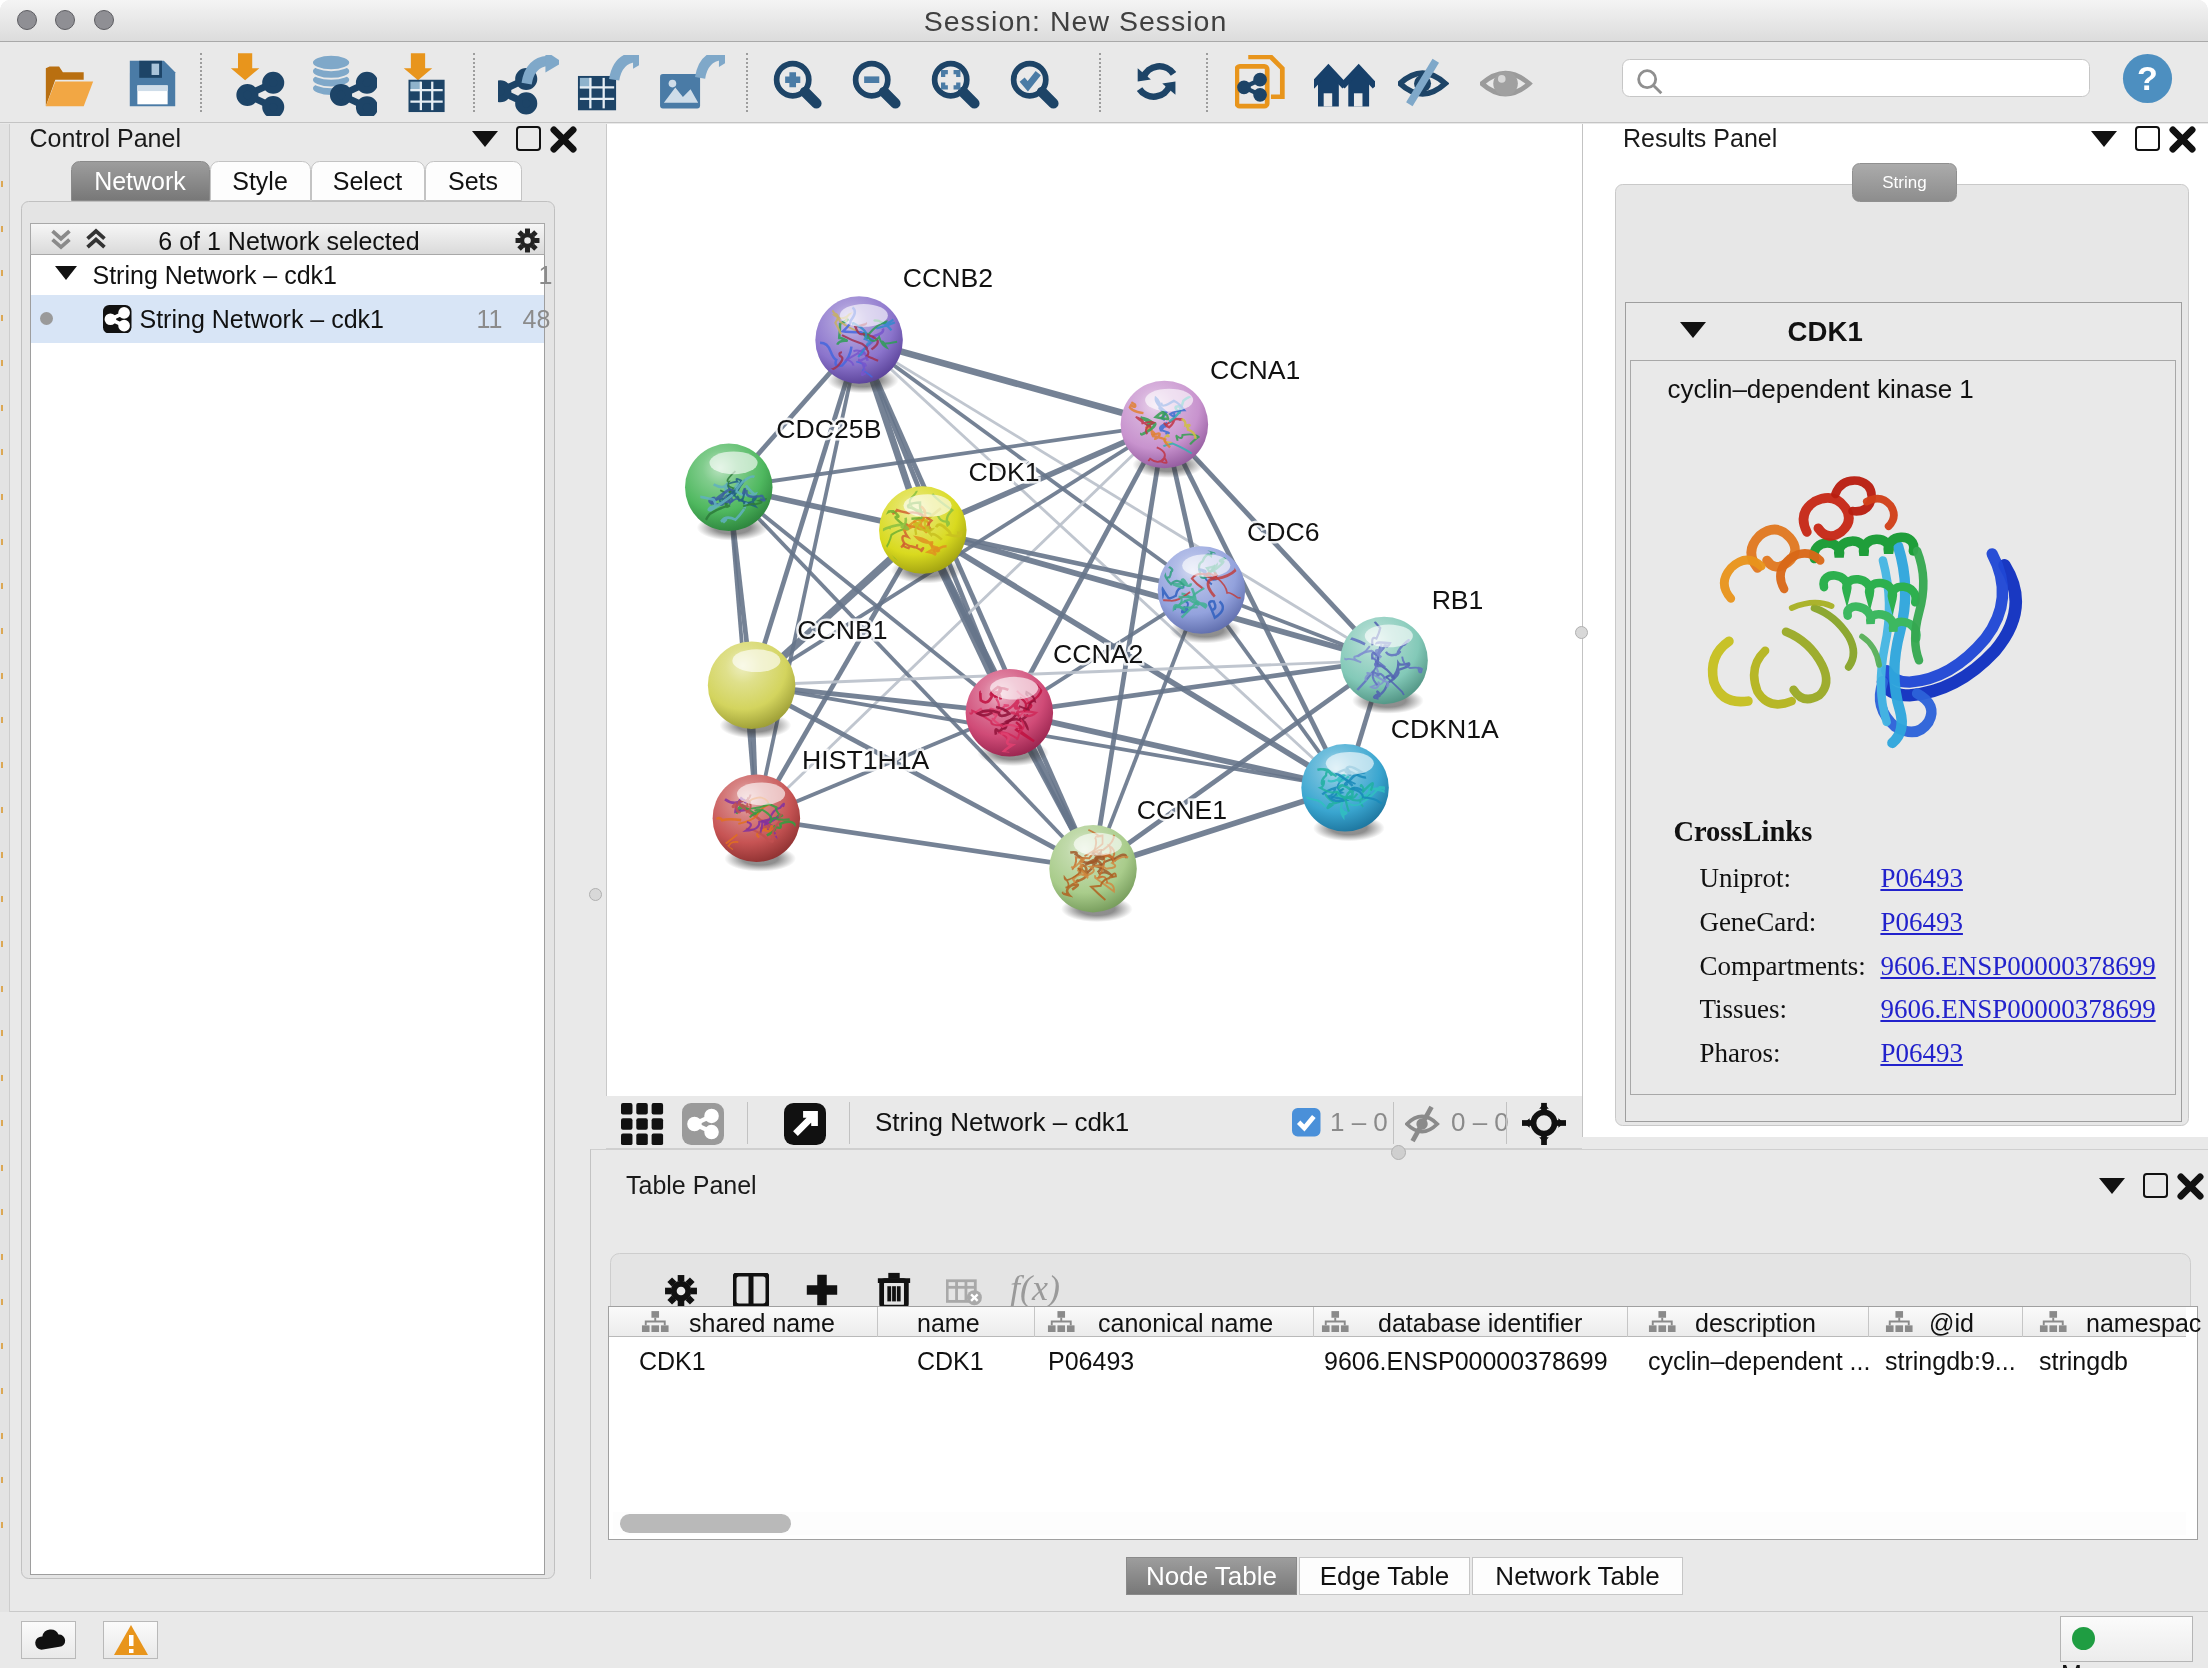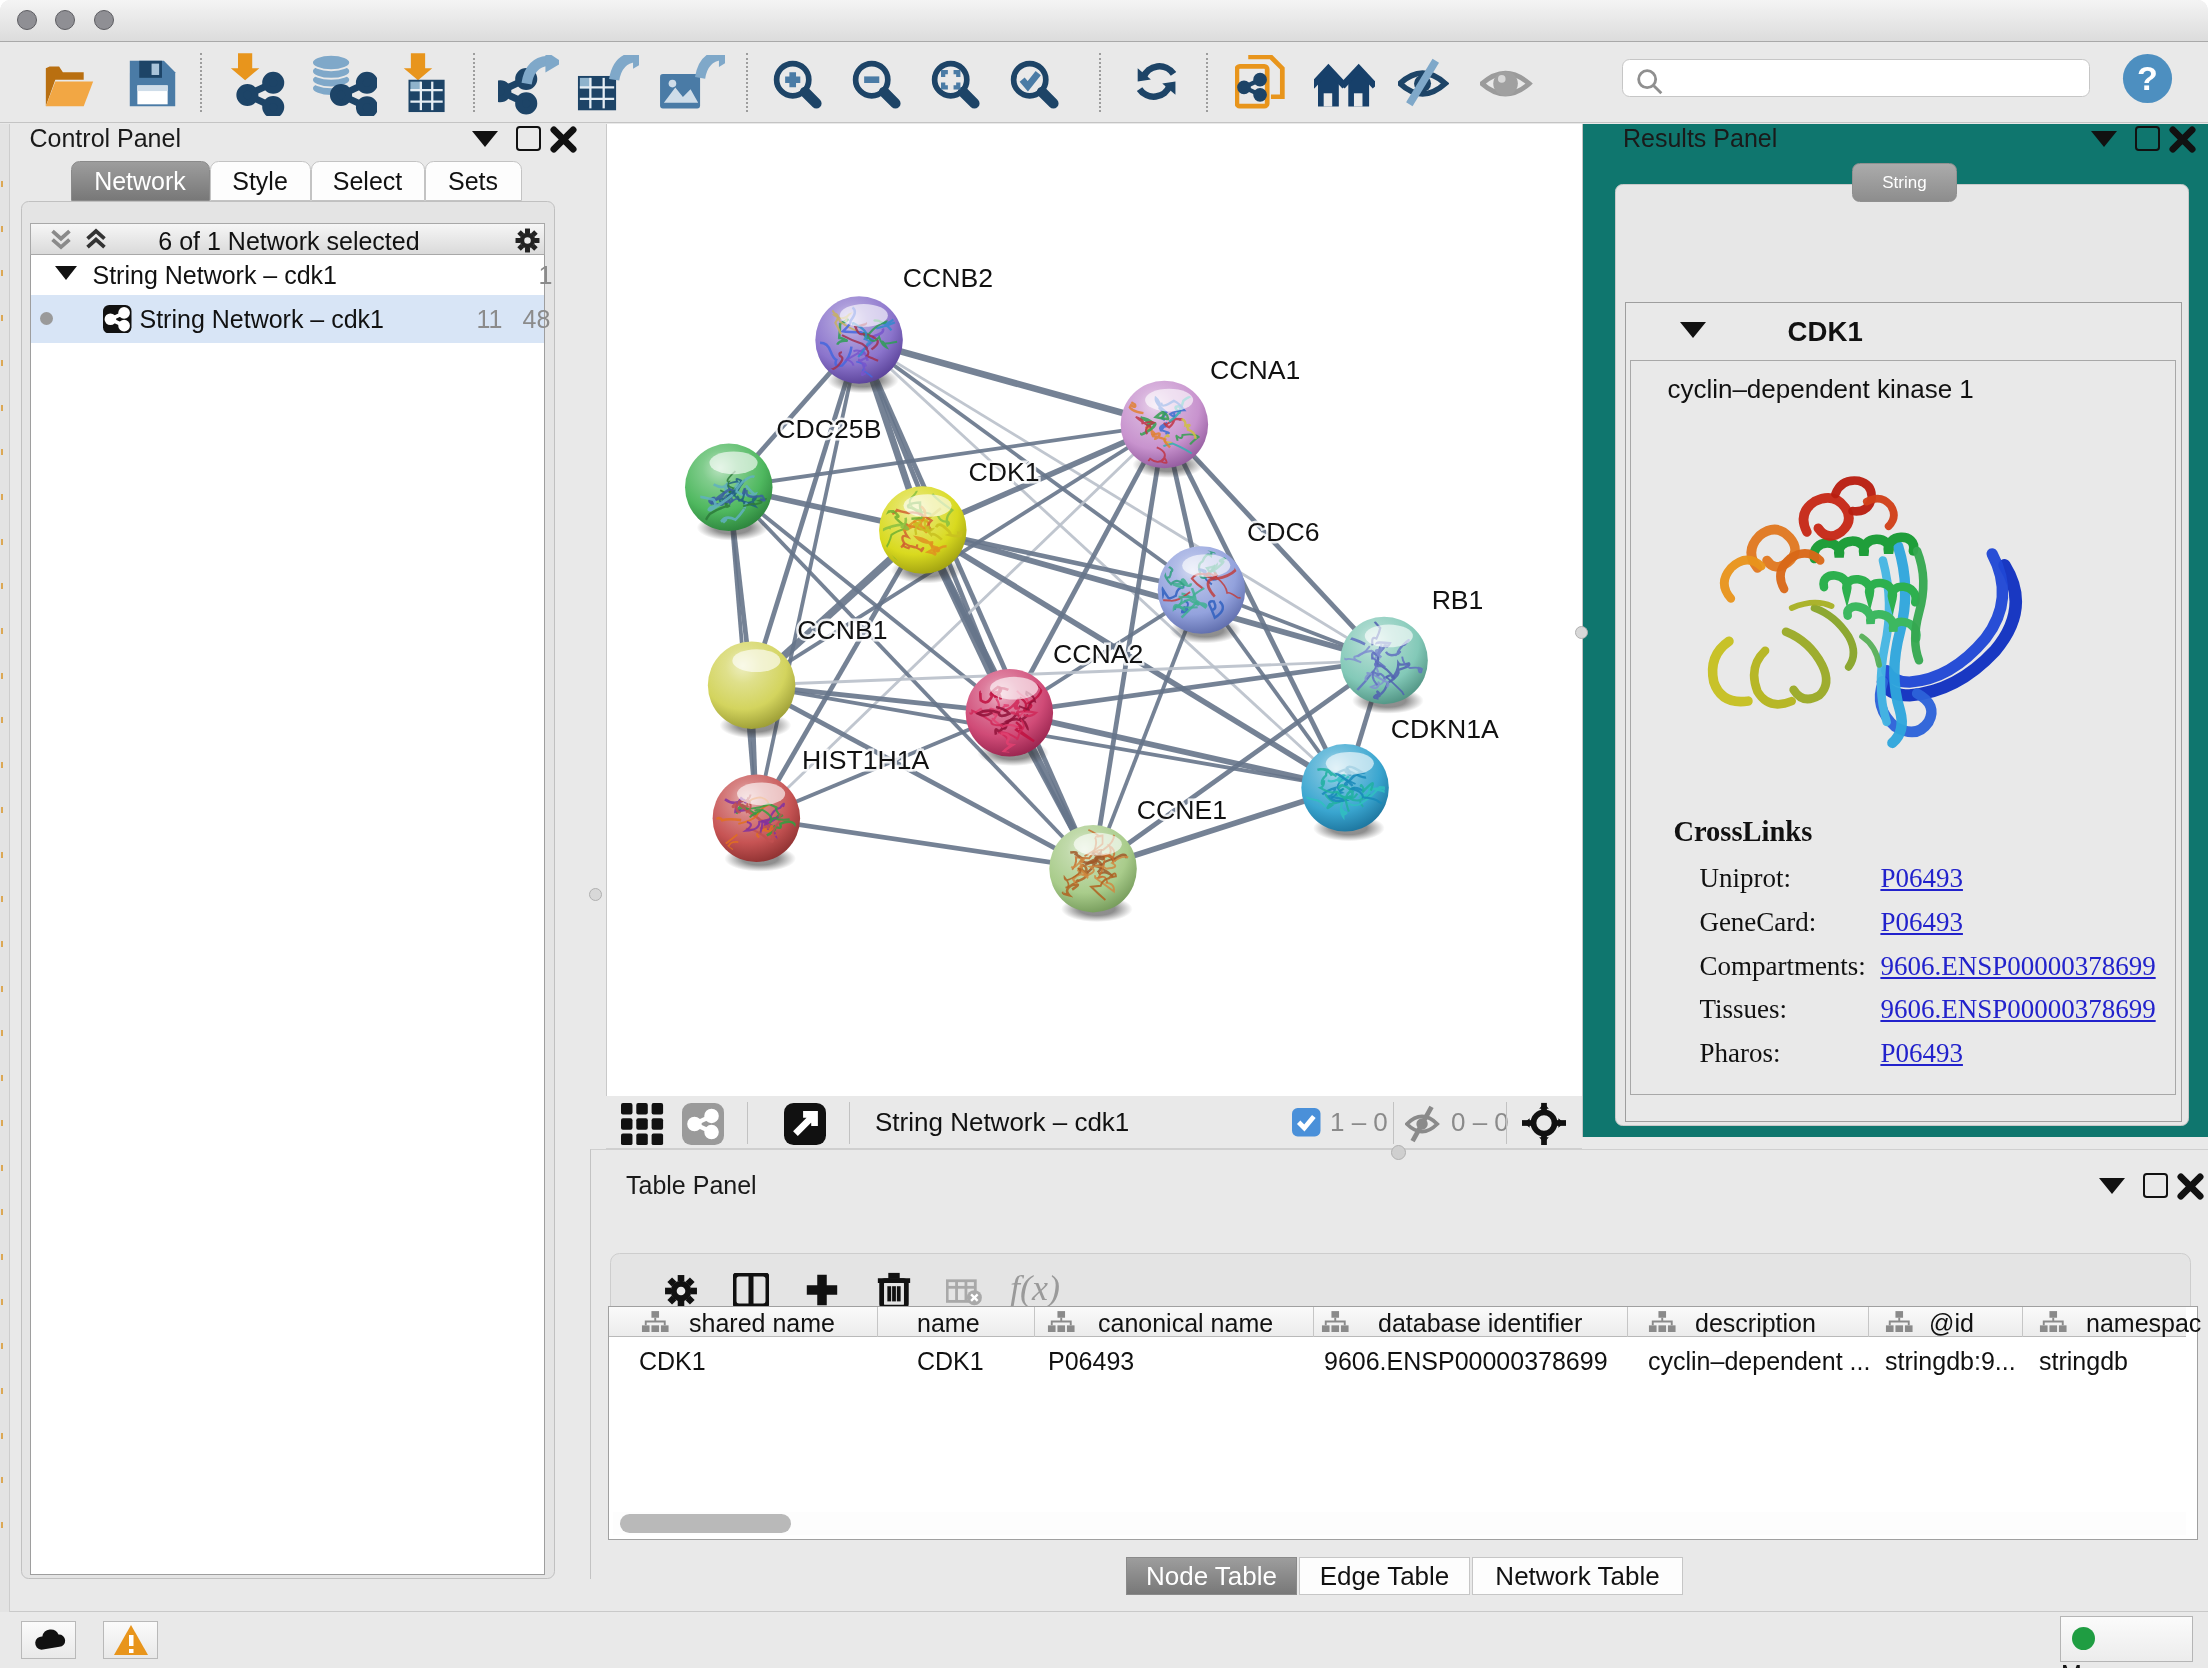--- a/index.html
+++ b/index.html
@@ -27,21 +27,21 @@
 #cphead { position:absolute; left:8.6px; top:21px; width:515px; height:32px; background:linear-gradient(#f6f6f6,#dadada); border:1px solid #a8a8a8; }
 #cplist { position:absolute; left:8.6px; top:53px; width:515px; height:1320px; background:#fff; border:1px solid #9e9e9e; border-top:none; }
 .row1 { position:absolute; left:0; top:3.8px; width:513px; height:34px; font-size:25px; color:#111; }
 .rowsel { position:absolute; left:0; top:40px; width:513px; height:48px; background:#d8e5f6; font-size:25px; color:#111; }
 .gnum { color:#8b8b8b; position:absolute; font-size:25px; }
 
 #netview { left:606px; top:124px; width:976px; height:972px; background:#ffffff; border-left:1px solid #c9c9c9; }
 #netbar { left:606px; top:1096px; width:976px; height:53px; background:#e9e9e9; border-bottom:1px solid #cfcfcf; }
 .nbsep { position:absolute; top:5.7px; height:42px; width:0; border-left:1px solid #c2c2c2; }
 
-#rpanel { left:1582px; top:124px; width:627px; height:1013px; background:#0f766e; border-left:1px solid #c3c3c3; }
+#rpanel { left:1582px; top:124px; width:627px; height:1013px; background:#ffffff; border-left:1px solid #c3c3c3; }
 #stringtab { position:absolute; z-index:3; left:269px; top:39px; width:105px; height:39px; background:linear-gradient(#ababab,#8d8d8d); border:1px solid #909090; border-radius:7.6px; color:#fff; font-size:17px; text-align:center; line-height:37px; }
 #rbox { position:absolute; left:32px; top:60px; width:574px; height:942px; background:#e7e7e7; border:1px solid #c9c9c9; border-radius:7.6px; }
 #rbox1 { position:absolute; left:8.6px; top:34px; width:557px; height:79px; background:#e9e9e9; border:1px solid #9e9e9e; }
 .rbtn { position:absolute; top:20px; height:36px; background:#fefefe; border:1px solid #b5b5b5; border-radius:7.6px; font-size:26px; font-weight:bold; color:#1a1a1a; text-align:center; line-height:34px; }
 #rbox2 { position:absolute; left:8.6px; top:117px; width:557px; height:820px; background:#e9e9e9; border:1px solid #9e9e9e; }
 #cdkhead { position:absolute; left:0px; top:0px; width:555px; height:57px; font-size:27.6px; font-weight:bold; color:#111; }
 #cdkbody { position:absolute; left:4.8px; top:57px; width:546px; height:735px; background:#e9e9e9; border:1px solid #a8a8a8; }
 .serif { font-family:"Liberation Serif", serif; }
 .xlrow { position:absolute; font-family:"Liberation Serif", serif; font-size:27px; color:#111; }
 .xlink { position:absolute; font-family:"Liberation Serif", serif; font-size:27px; color:#2222cc; text-decoration:underline; }
@@ -60,20 +60,21 @@
 
 #statusbar { left:0; top:1611px; width:2208px; height:57px; background:#e9e9e9; border-top:1px solid #c9c9c9; }
 .sbtn { position:absolute; top:8.6px; width:55px; height:38px; background:linear-gradient(#fbfbfb,#e9e9e9); border:1px solid #b9b9b9; }
 #membtn { position:absolute; left:2060px; top:3.8px; width:133px; height:46px; background:linear-gradient(#fbfbfb,#ececec); border:1px solid #b5b5b5; font-size:25px; color:#111; }
 </style></head><body>
 <div id="app">
     <div id="titlebar" class="abs">
       <div class="tl" style="left:17px"></div>
       <div class="tl" style="left:55px"></div>
       <div class="tl" style="left:94px"></div>
+      <div id="wtitle">Session: New Session</div>
     </div>
     <div id="toolbar" class="abs">
       <svg class="abs" style="left:42px;top:15px;" width="55" height="53" viewBox="0 0 58 56">
         <path d="M4 12 L4 52 L14 24 L44 24 L44 16 L22 16 L18 10 L8 10 Z" fill="#b96f10"></path>
         <path d="M14 26 L54 26 L44 52 L4 52 Z" fill="#f2a744"></path>
       </svg>
       <svg class="abs" style="left:126px;top:15px;" width="53" height="53" viewBox="0 0 56 56">
         <path d="M4 4 H40 L52 16 V52 H4 Z" fill="#4a7ba6"></path>
         <rect x="14" y="4" width="24" height="18" fill="#1d4467"></rect>
         <rect x="27" y="7" width="8" height="12" fill="#a9c4da"></rect>

